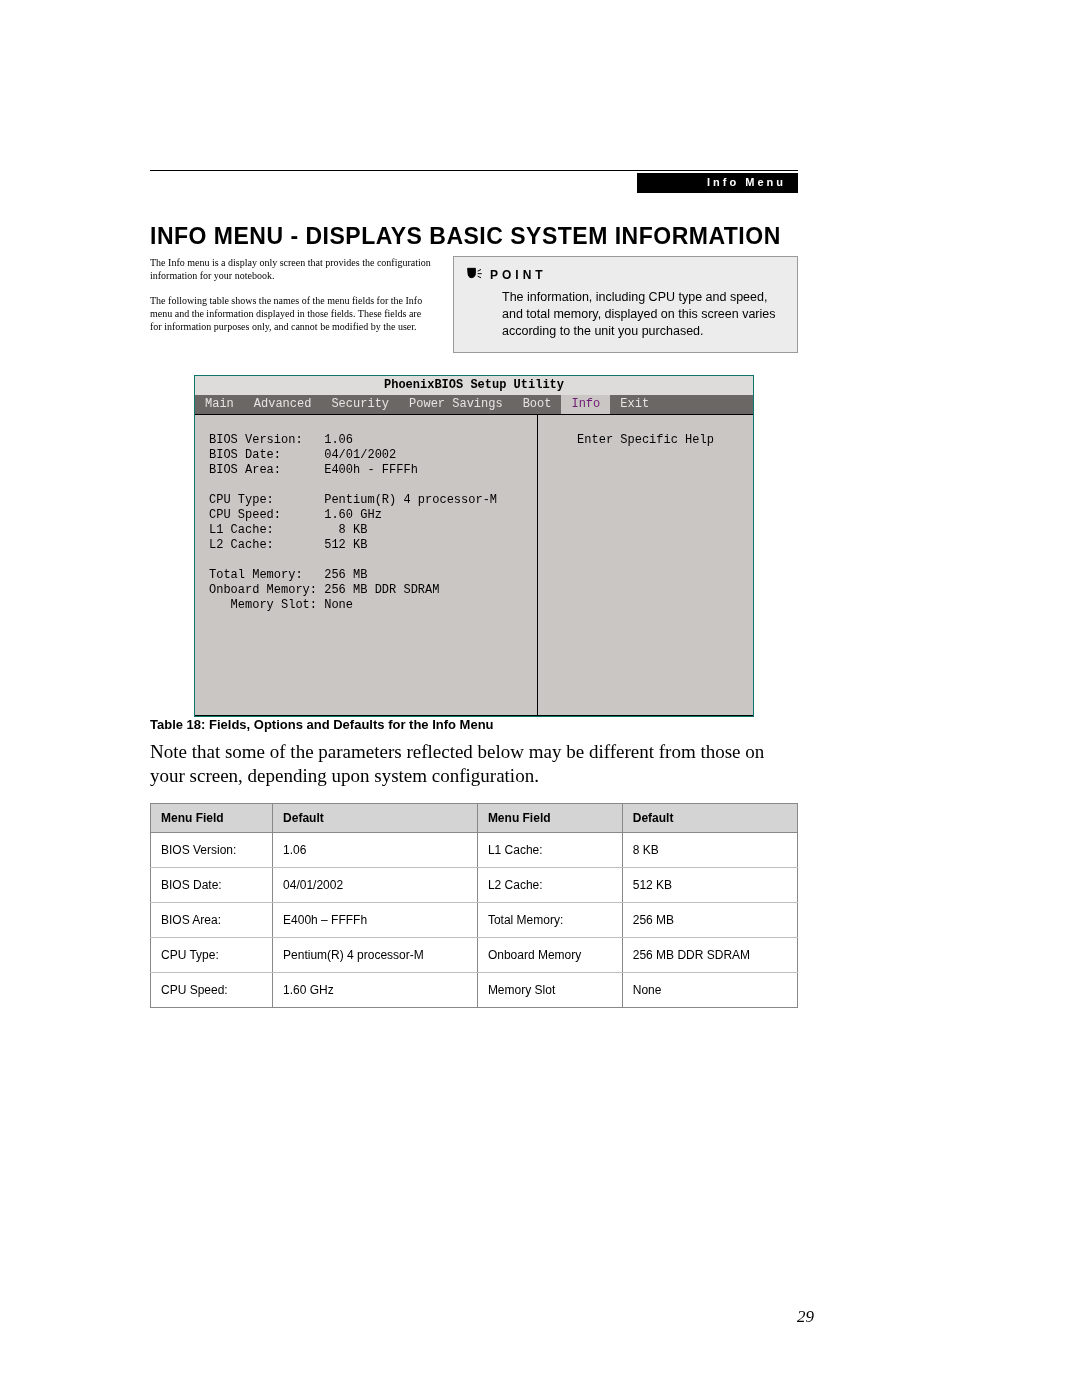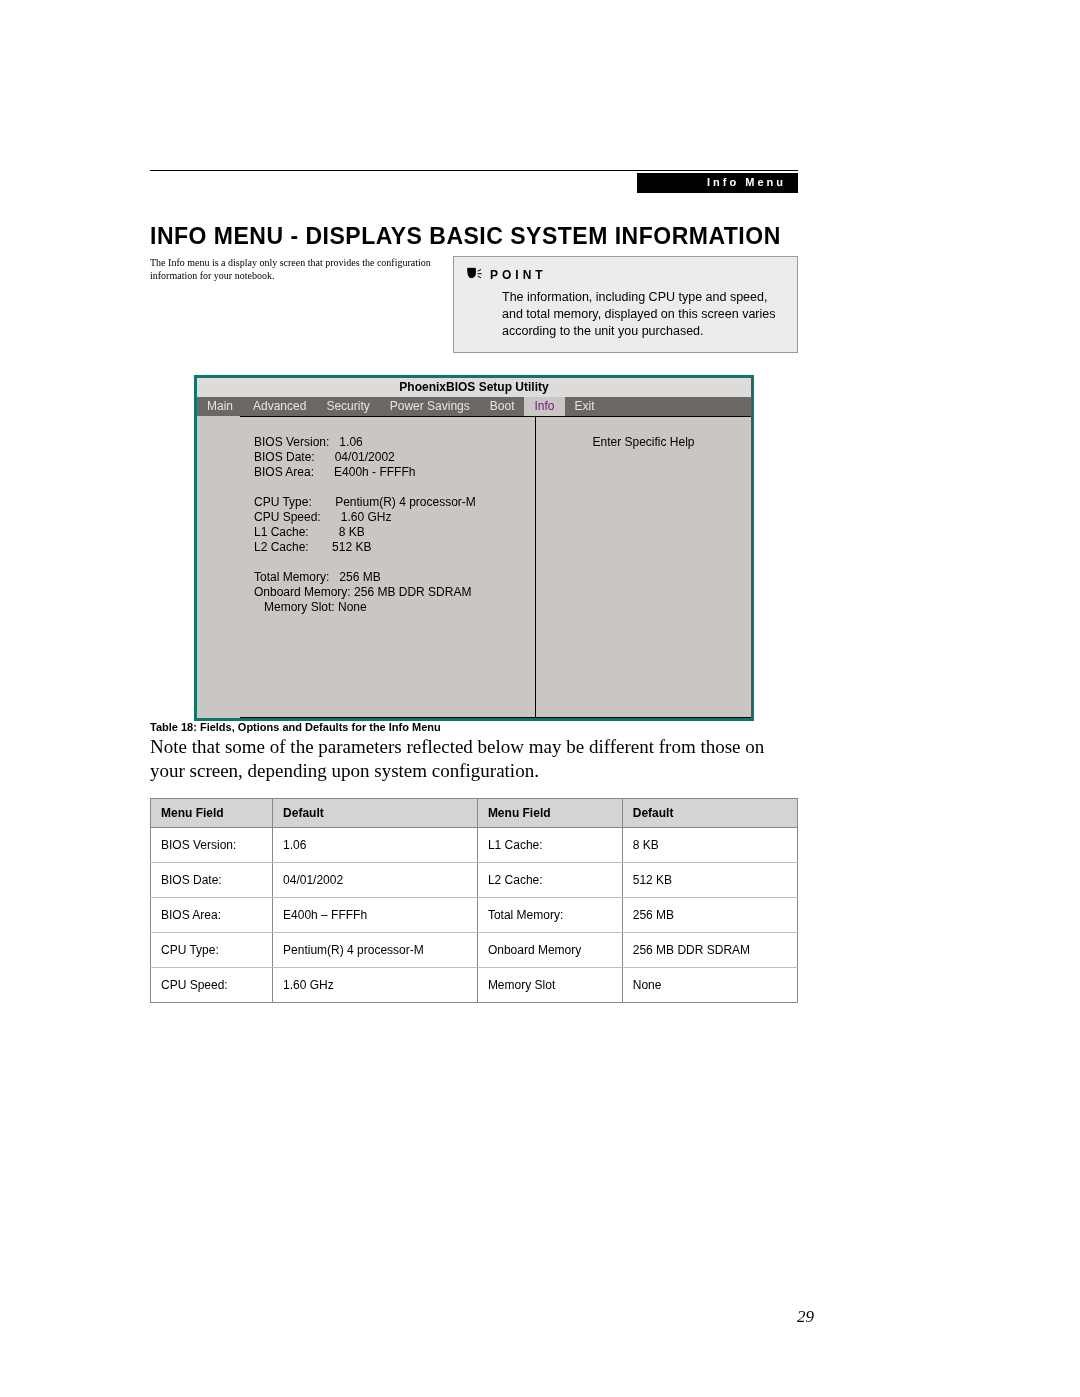--- a/index.html
+++ b/index.html
@@ -76,25 +76,25 @@
     font-size: 12.5px;
     line-height: 1.35;
     margin-left: 36px;
   }
   
   .bios-wrap {
     margin: 22px auto 0 auto;
     width: 560px;
   }
   .bios {
-    font-family: Liberation Sans, sans-serif;
+    font-family: Liberation Mono, monospace;
     font-size: 12px;
     line-height: 1.25;
     background: #c9c6c4;
-    border: 3px solid #0f766e;
+    border: 1px solid #0f766e;
   }
   .bios-title {
     text-align: center;
     background: #dedcdb;
     padding: 2px 0;
     font-weight: bold;
   }
   .bios-tabs {
     display: flex;
     background: #6a6764;
@@ -105,21 +105,20 @@
   }
   .bios-tab.active {
     background: #c9c6c4;
     color: #701a75;
   }
   .bios-body {
     display: flex;
     border-top: 1px solid #000;
     border-bottom: 1px solid #000;
     height: 300px;
-    margin-left: 43px;
   }
   .bios-main {
     flex: 1;
     padding: 18px 14px;
     border-right: 1px solid #000;
     white-space: pre;
   }
   .bios-help {
     width: 195px;
     padding: 18px 10px;
@@ -135,22 +134,22 @@
   .fig-caption {
     text-align: center;
     font-family: Arial, sans-serif;
     font-weight: bold;
     font-size: 10.5px;
     margin: 14px 0 10px 0;
   }
   .tbl-title {
     font-family: Arial, sans-serif;
     font-weight: bold;
-    font-size: 11px;
-    margin-bottom: 2px;
+    font-size: 13px;
+    margin-bottom: 8px;
   }
   .tbl-note {
     font-size: 19px;
     line-height: 1.3;
     margin-bottom: 14px;
   }
   table.defs {
     width: 100%;
     border-collapse: collapse;
     font-family: Arial, sans-serif;
@@ -185,20 +184,21 @@
   <div class="hdr-line"></div>
   <div class="hdr-bar">
     <div class="hdr-black">Info Menu</div>
   </div>
 
   <h1 class="section-title">INFO MENU - DISPLAYS BASIC SYSTEM INFORMATION</h1>
 
   <div class="two-col">
     <div class="col-left">
       <p>The Info menu is a display only screen that provides the configuration information for your notebook.</p>
+      <p>The following table shows the names of the menu fields for the Info menu and the information displayed in those fields. These fields are for information purposes only, and cannot be modified by the user.</p>
     </div>
     <div class="col-right">
       <div class="point-box">
         <div class="point-hdr">
           <svg class="point-icon" viewBox="0 0 24 24">
             <path d="M3 2 L14 2 L14 10 C14 14 11 16 8 16 C5 16 3 13 3 10 Z M18 6 L22 4 M18 10 L23 10 M18 14 L22 16" fill="#000" stroke="#000" stroke-width="1.5" stroke-linecap="round"></path>
           </svg>
           <span>POINT</span>
         </div>
         <div class="point-body">The information, including CPU type and speed, and total memory, displayed on this screen varies according to the unit you purchased.</div>

